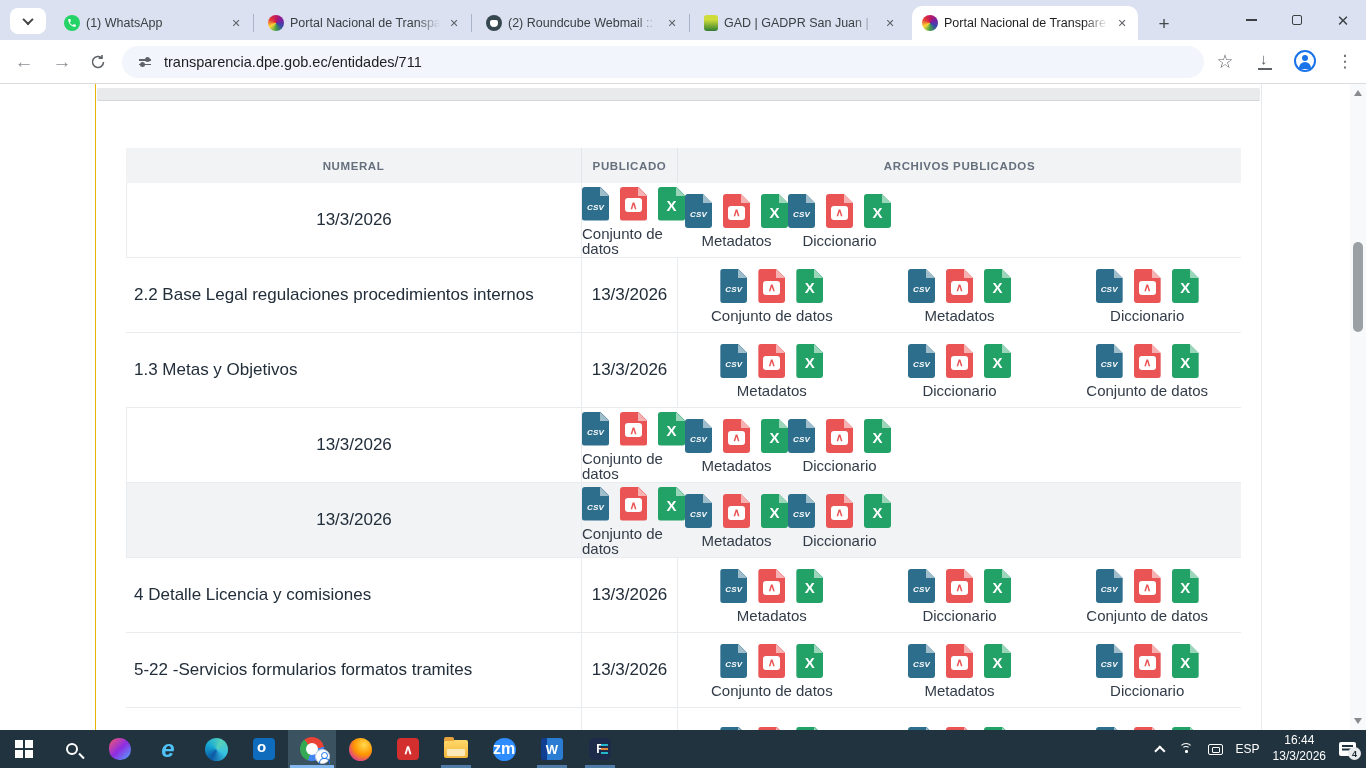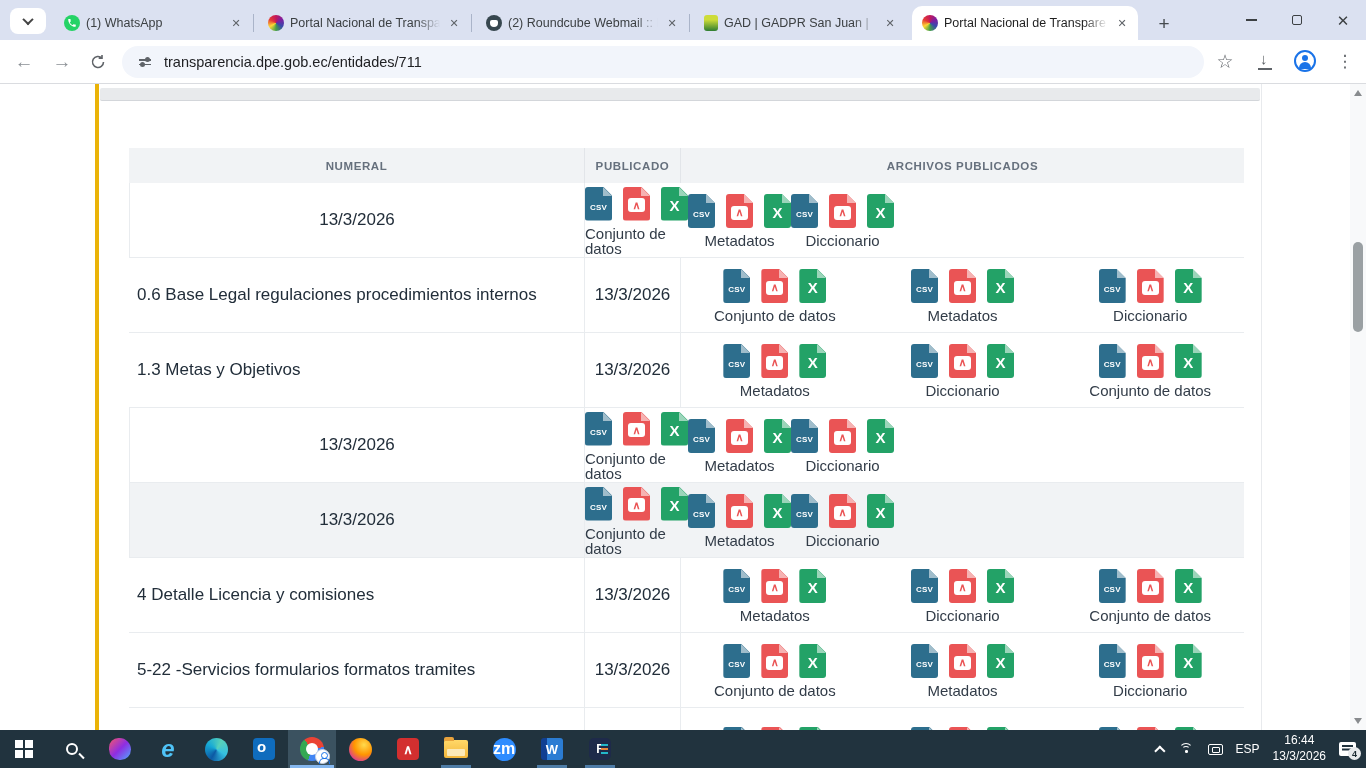--- a/index.html
+++ b/index.html
@@ -52,42 +52,42 @@
   .dl-arrow::before { content:"↓"; position:absolute; left:2px; top:-4px; font-size:15px; font-weight:bold; }
   .dl-arrow::after { content:""; position:absolute; left:0; bottom:-2px; width:14px; height:2px; background:#5f6368; }
   .avatar { width:22px; height:22px; border-radius:50%; border:2px solid #1a73e8; position:relative; }
   .avatar::before { content:""; position:absolute; left:6px; top:3px; width:6px; height:6px; border-radius:50%; background:#1a73e8; }
   .avatar::after { content:""; position:absolute; left:3px; top:10px; width:12px; height:7px; border-radius:6px 6px 0 0; background:#1a73e8; }
   .dots { font-size:17px; }
 
   
   .content { position:absolute; left:0; top:84px; width:1366px; height:646px; background:#fff; overflow:hidden; }
   .card { position:absolute; left:95px; top:0; width:1167px; height:646px; background:#fff;
-          border-left:4px solid #eab308; border-right:1px solid #e8eaed; }
+          border-left:1px solid #eab308; border-right:1px solid #e8eaed; }
   .topstrip { position:absolute; left:1px; right:1px; top:4px; height:13px; background:#e8eaec; border-bottom:1px solid #d3d6da; border-radius:2px; }
 
   .ttable { position:absolute; left:30px; top:64px; width:1115px; }
   .thead { display:grid; grid-template-columns:455px 96px 1fr; height:35px; background:#f1f3f5; }
   .thead .hc { display:flex; align-items:center; justify-content:center; font-size:11.5px; font-weight:bold;
                color:#66707d; letter-spacing:.6px; }
   .hc + .hc { border-left:1px solid #e2e5e9; }
   .trow { display:grid; grid-template-columns:455px 96px 1fr; height:75px; border-bottom:1px solid #e9ecef; background:#fff; }
   .trow.hl { background:#f1f3f5; }
   .c-num { display:flex; align-items:center; padding-left:8px; font-size:17px; color:#222e3a; }
   .c-date { display:flex; align-items:center; justify-content:center; font-size:17px; color:#222e3a; border-left:1px solid #e9ecef; }
   .c-files { display:flex; border-left:1px solid #e9ecef; }
   .group { flex:1; display:flex; flex-direction:column; align-items:center; justify-content:center; gap:5px; padding-top:2px; }
   .icons-row { display:flex; gap:11px; }
   .group .glabel { font-size:15px; color:#323c48; line-height:1; }
 
   .fico { position:relative; width:27px; height:34px; border-radius:3px; display:flex; align-items:center; justify-content:center;
           clip-path:polygon(0 0, calc(100% - 9px) 0, 100% 9px, 100% 100%, 0 100%); cursor:pointer; }
   .fico::after { content:""; position:absolute; top:0; right:0; width:0; height:0;
                  border-bottom:9px solid rgba(255,255,255,.55); border-right:9px solid transparent; }
-  .f-csv { background:var(--csv,#2d6e8d); }
+  .f-csv { background:var(--csv,#2d6e8d);font-style:italic; }
   .f-pdf { background:var(--pdf,#ea5455); }
   .f-xls { background:var(--xls,#23a267); }
   .f-csv .glyph { font-size:8px; font-weight:bold; color:#fff; letter-spacing:.2px; margin-top:7px; }
   .f-xls .glyph { font-size:15px; font-weight:bold; color:#fff; margin-top:3px; }
   .pdfbox { width:17px; height:14px; background:#fff; border-radius:3px; display:flex; align-items:center; justify-content:center; margin-top:3px; }
   .pdfbox .glyph { font-size:11px; font-weight:bold; color:var(--pdf,#ea5455); line-height:1; }
 
   
   .vscroll { position:absolute; right:0; top:0; width:16px; height:646px; background:#f8f9fa; }
   .scroll-arrow { position:absolute; left:4px; width:0; height:0; border-left:4.5px solid transparent; border-right:4.5px solid transparent; }
@@ -297,21 +297,21 @@
           <div class="fico f-xls">
                       <span class="glyph">X</span>
                     </div>
         </div>
         <div class="glabel">Diccionario</div>
       </div>
     </div>
   </div>
 
   <div class="trow">
-    <div class="c-num">0.6 Base Legal regulaciones procedimientos internos</div>
+    <div class="c-num">2.2 Base Legal regulaciones procedimientos internos</div>
     <div class="c-date">13/3/2026</div>
     <div class="c-files">
       <div class="group">
         <div class="icons-row">
           <div class="fico f-csv">
                       <span class="glyph">CSV</span>
                     </div>
           <div class="fico f-pdf">
                       <span class="pdfbox">
                         <span class="glyph">∧</span>

